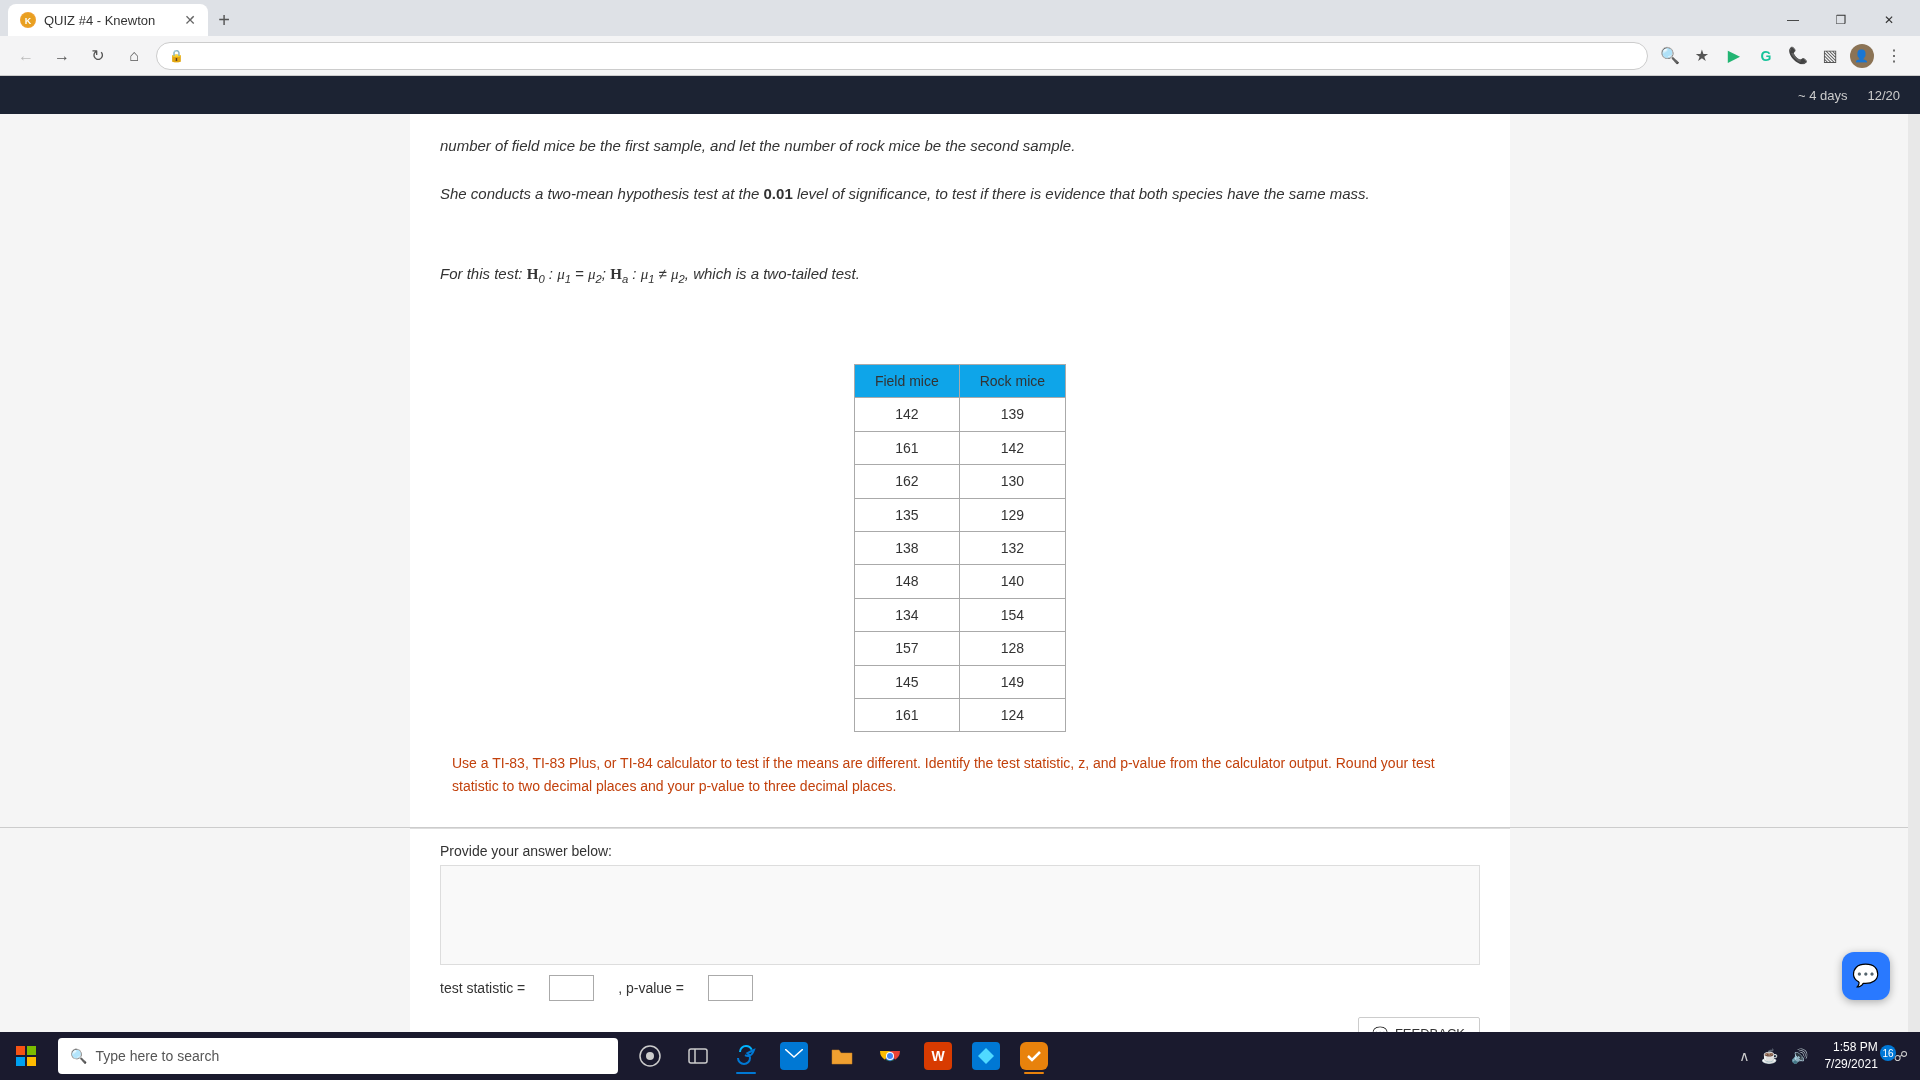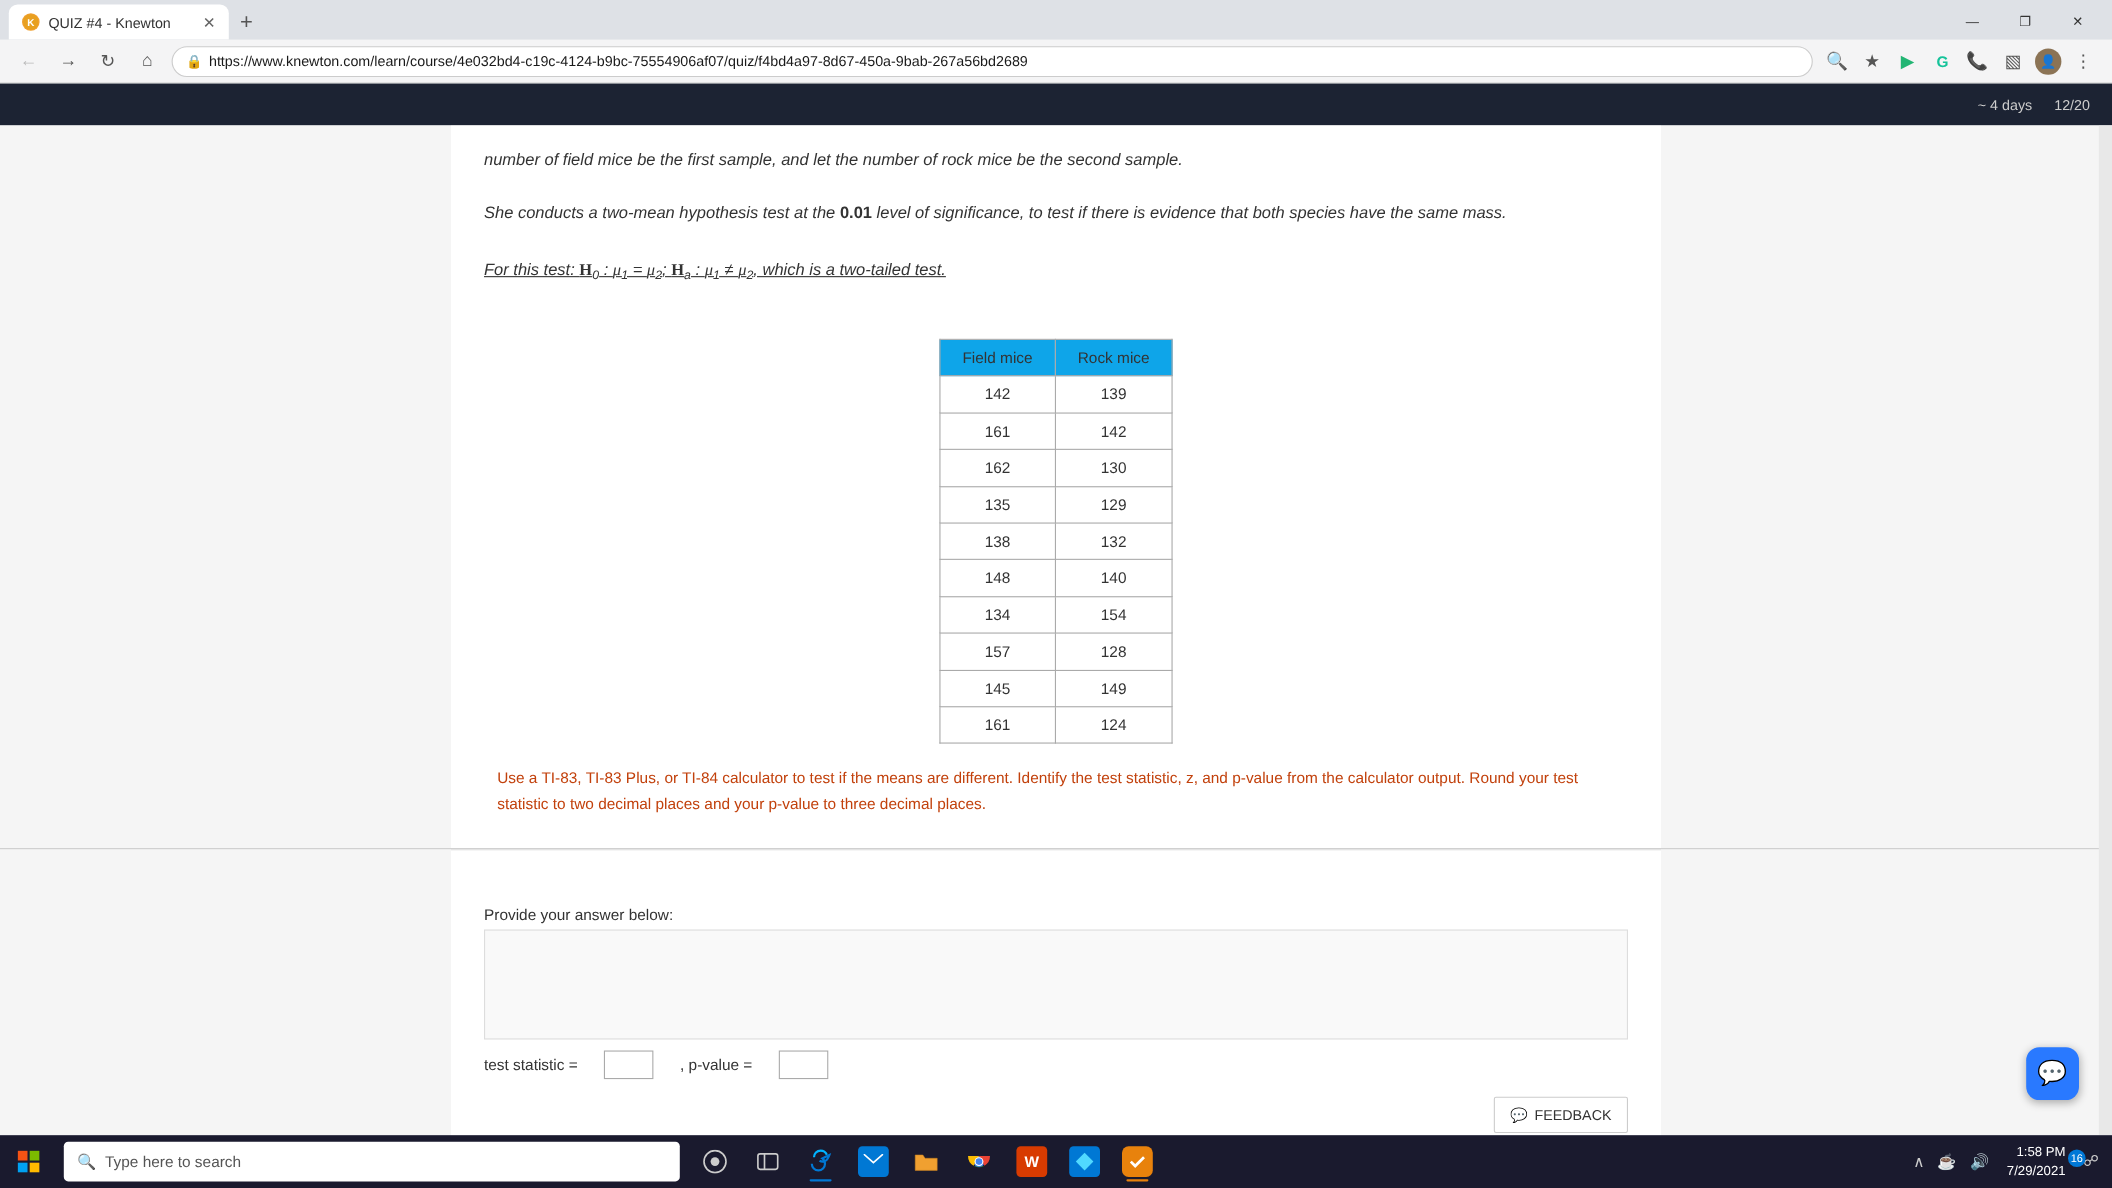--- a/index.html
+++ b/index.html
@@ -100,22 +100,21 @@
       width: 12px;
       height: 100%;
       background: #e8e8e8;
     }
 
     .italic-text { font-style: italic; }
     .bold-value { font-weight: bold; }
 
     .hypothesis-line {
       font-style: italic;
-      margin: 4px 0;
-      text-decoration: underline;
+      margin: 32px 0;
     }
 
     .data-table {
       border-collapse: collapse;
       margin: 20px auto;
     }
     .data-table th, .data-table td {
       border: 1px solid #aaa;
       padding: 5px 20px;
       text-align: center;
@@ -142,21 +141,20 @@
     .answer-section {
       background: white;
       max-width: 1100px;
       margin: 0 auto;
       border-top: 1px solid #ddd;
     }
     .provide-answer {
       padding: 14px 30px 6px;
       font-size: 14px;
       color: #333;
-      margin-top: 36px;
     }
     .answer-box {
       background: #f9f9f9;
       margin: 0 30px;
       border: 1px solid #ddd;
       min-height: 100px;
       padding: 20px;
     }
     .answer-inputs {
       padding: 10px 30px 16px;
@@ -302,21 +300,20 @@
     </div>
   </div>
 
   <div class="address-bar">
     <div class="nav-btn disabled">←</div>
     <div class="nav-btn">→</div>
     <div class="nav-btn">↻</div>
     <div class="nav-btn">⌂</div>
     <div class="url-box">
       <span class="url-lock">🔒</span>
-      <span class="url-text">https://www.knewton.com/learn/course/4e032bd4-c19c-4124-b9bc-75554906af07/quiz/f4bd4a97-8d67-450a-9bab-267a56bd2689</span>
     </div>
     <div class="toolbar-icons">
       <div class="toolbar-icon">🔍</div>
       <div class="toolbar-icon">★</div>
       <div class="toolbar-icon" style="color:#22b573;">▶</div>
       <div class="toolbar-icon" style="color:#15c39a; font-weight:bold; font-size:14px;">G</div>
       <div class="toolbar-icon" style="color:#0078d4;">📞</div>
       <div class="toolbar-icon">▧</div>
       <div class="toolbar-icon">
         <div style="width:24px;height:24px;border-radius:50%;background:#8B7355;overflow:hidden;display:flex;align-items:center;justify-content:center;color:white;font-size:12px;">👤</div>

